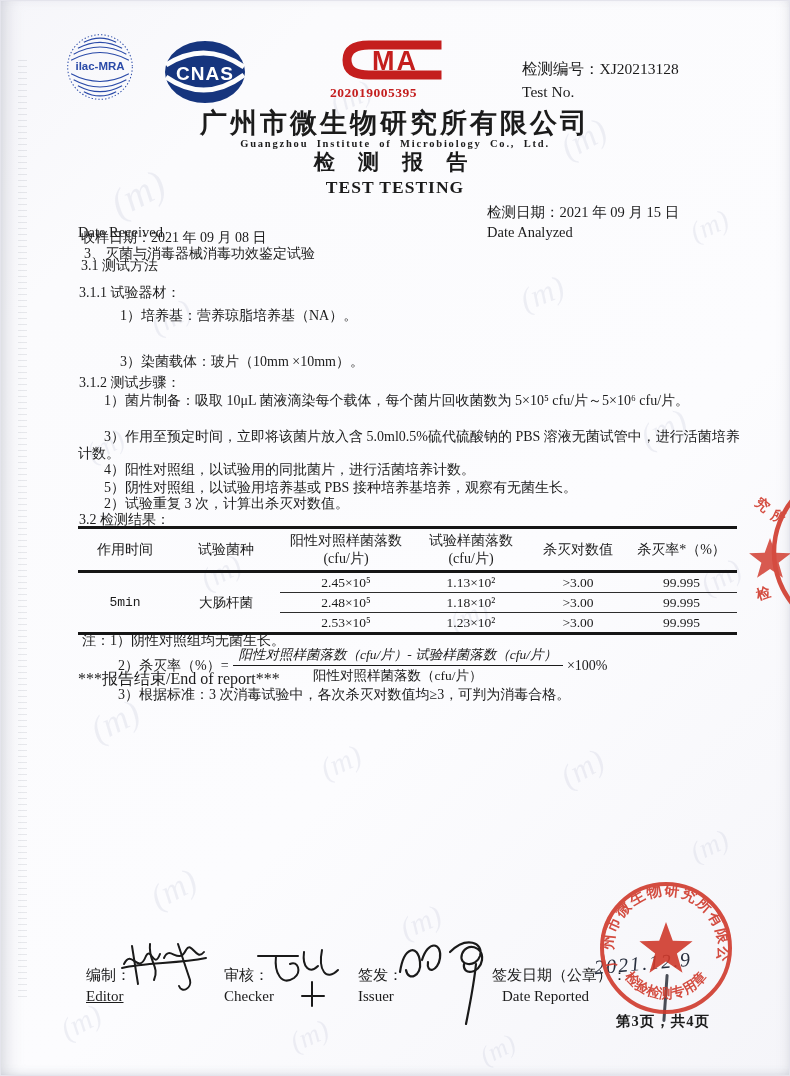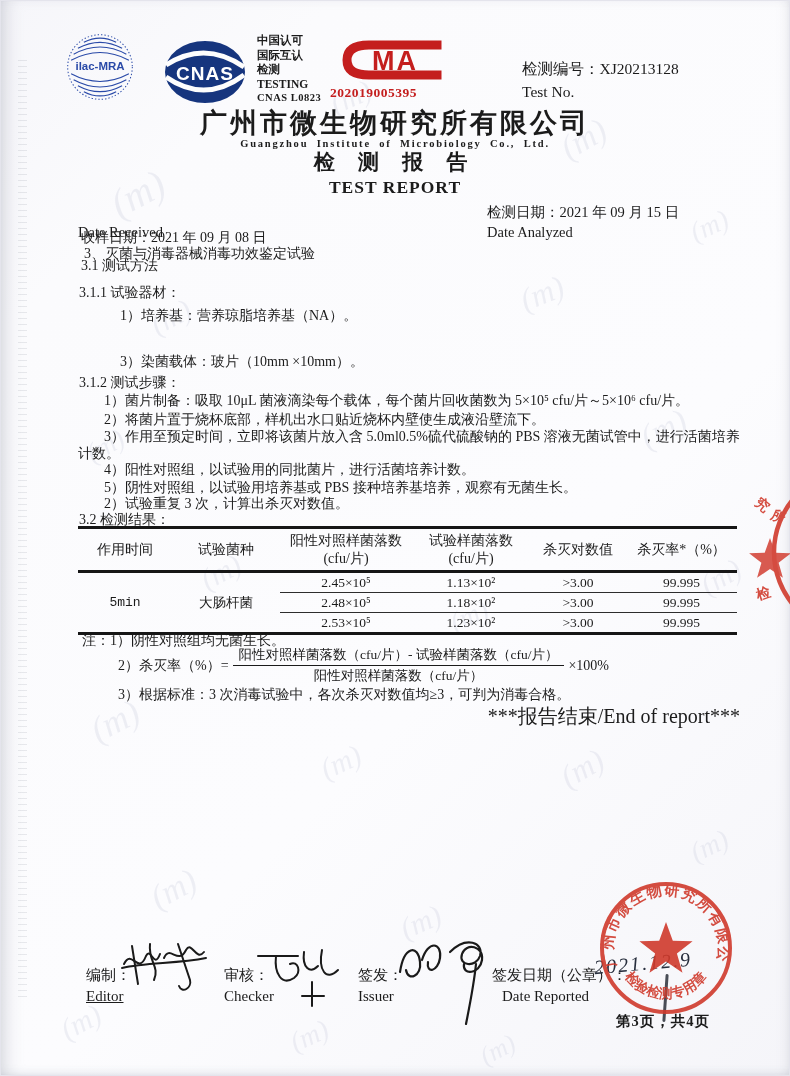--- a/index.html
+++ b/index.html
@@ -28,21 +28,21 @@
     border-top:3px solid #161616;border-bottom:3px solid #161616;font-size:13.5px;}
   table.results th{font-weight:normal;font-size:14px;vertical-align:middle;padding:2px 0;height:37px;}
   table.results thead tr{border-bottom:3px solid #161616;}
   table.results td{text-align:center;height:19px;padding:0;}
   table.results td.sep{border-bottom:1px solid #2d2d2d;}
   table.results th,table.results td{text-align:center;}
   .mono{font-family:"Liberation Mono","DejaVu Sans Mono",monospace;font-size:13px;}
   
   .formula{display:flex;align-items:center;font-size:14px;}
   .frac{display:inline-block;text-align:center;font-size:13.5px;margin:0 4px;}
-  .frac .num{padding:0 6px 1px 6px;border-bottom:1.4px solid #1b1b1b;}
+  .frac .num{padding:0 6px 1px 6px;border-bottom:1.4px solid #1b1b1b;font-style:italic;}
   .frac .den{padding:1px 6px 0 6px;}
   
   .sig-label{font-size:15px;white-space:nowrap;}
   .sig-en{font-size:15px;}
   .hand-date{font-size:20px;font-style:italic;color:#272e3d;transform:rotate(-5deg);letter-spacing:2px;white-space:nowrap;}
   .pageinfo{font-size:14.5px;font-weight:bold;letter-spacing:1px;}
   .stamp-wrap{opacity:.9;}
 </style>
 </head>
 <body>
@@ -84,61 +84,53 @@
     <text x="40" y="46" text-anchor="middle" font-size="13.5" font-weight="bold" fill="#2a4aa8" font-family="Liberation Sans, sans-serif">ilac-MRA</text>
   </svg>
 
   <svg class="abs" style="left:163px;top:38px;" width="84" height="68" viewBox="0 0 84 68">
     <ellipse cx="42" cy="34" rx="40" ry="31" fill="#16357e"></ellipse>
     <path d="M3 27 Q42 2 81 29" fill="none" stroke="#fdfdfd" stroke-width="5"></path>
     <path d="M3 39 Q42 66 81 37" fill="none" stroke="#fdfdfd" stroke-width="5"></path>
     <text x="42" y="42" text-anchor="middle" font-size="19" font-weight="bold" fill="#ffffff" font-family="Liberation Sans, sans-serif" letter-spacing="1">CNAS</text>
   </svg>
 
-  <div class="abs accred" style="left:257px;top:33px;">
-    <div>中国认可</div>
-    <div>国际互认</div>
-    <div>检测</div>
-    <div>TESTING</div>
-    <div class="sm">CNAS L0823</div>
-  </div>
 
   <svg class="abs" style="left:336px;top:36px;" width="108" height="48" viewBox="0 0 108 48">
     <path d="M101 9 H33 Q11 9 11 24 Q11 39 33 39 H101" fill="none" stroke="#c41e1e" stroke-width="9" stroke-linecap="square"></path>
     <text x="59" y="34" text-anchor="middle" font-size="27" font-weight="bold" fill="#c41e1e" font-family="Liberation Sans, sans-serif" letter-spacing="2">MA</text>
   </svg>
   <div class="abs cma-num" style="left:330px;top:85px;width:120px;">202019005395</div>
 
   <div class="abs repno" style="left:522px;top:59px;">
     <span>检测编号：</span><span>XJ20213128</span>
   </div>
   <div class="abs repno" style="left:522px;top:83px;">Test No.</div>
 
   <div class="abs ctr b" style="top:105px;font-size:27px;letter-spacing:3px;">广州市微生物研究所有限公司</div>
   <div class="abs ctr b" style="top:138px;font-size:10.5px;letter-spacing:1.8px;word-spacing:4px;">Guangzhou Institute of Microbiology Co., Ltd.</div>
   <div class="abs ctr b" style="top:148px;font-size:21px;letter-spacing:9px;">检 测 报 告</div>
-  <div class="abs ctr b" style="top:177px;font-size:17.5px;letter-spacing:1px;">TEST REPORT</div>
+  <div class="abs ctr b" style="top:177px;font-size:17.5px;letter-spacing:1px;">TEST TESTING</div>
 
   <div class="abs body-line" style="left:81px;top:203px;font-size:14px;margin-top:26px;">
     <span>收样日期：</span><span>2021 年 09 月 08 日</span>
   </div>
   <div class="abs body-line" style="left:78px;top:224px;font-size:14.5px;">Date Received</div>
   <div class="abs body-line" style="left:487px;top:203px;font-size:14.5px;">
     <span>检测日期：</span><span>2021 年 09 月 15 日</span>
   </div>
   <div class="abs body-line" style="left:487px;top:224px;font-size:14.5px;">Date Analyzed</div>
 
   <div class="abs body-line" style="left:84px;top:245px;">3、灭菌与消毒器械消毒功效鉴定试验</div>
   <div class="abs body-line" style="left:81px;top:257px;">3.1 测试方法</div>
   <div class="abs body-line" style="left:79px;top:284px;">3.1.1 试验器材：</div>
   <div class="abs body-line" style="left:120px;top:307px;">1）培养基：营养琼脂培养基（NA）。</div>
   <div class="abs body-line" style="left:120px;top:353px;">3）染菌载体：玻片（10mm ×10mm）。</div>
   <div class="abs body-line" style="left:79px;top:374px;">3.1.2 测试步骤：</div>
   <p class="abs step" style="left:78px;top:392px;">1）菌片制备：吸取 10μL 菌液滴染每个载体，每个菌片回收菌数为 5×10⁵ cfu/片～5×10⁶ cfu/片。</p>
-  <p class="abs step" style="left:78px;top:411px;">2）将菌片置于烧杯底部，样机出水口贴近烧杯内壁使生成液沿壁流下。</p>
   <p class="abs step" style="left:78px;top:428px;">3）作用至预定时间，立即将该菌片放入含 5.0ml0.5%硫代硫酸钠的 PBS 溶液无菌试管中，进行活菌培养计数。</p>
   <p class="abs step" style="left:78px;top:461px;">4）阳性对照组，以试验用的同批菌片，进行活菌培养计数。</p>
   <p class="abs step" style="left:78px;top:479px;">5）阴性对照组，以试验用培养基或 PBS 接种培养基培养，观察有无菌生长。</p>
   <p class="abs step" style="left:78px;top:495px;">2）试验重复 3 次，计算出杀灭对数值。</p>
   <div class="abs body-line" style="left:79px;top:511px;">3.2 检测结果：</div>
 
   <table class="results abs" style="left:78px;top:526px;">
     <colgroup>
       <col style="width:94px">
         <col style="width:108px">
@@ -204,21 +196,21 @@
   </div>
   <div class="abs formula" style="left:118px;top:646px;">
     <span>2）杀灭率（%）=</span>
     <span class="frac">
       <span class="num" style="display:block;">阳性对照样菌落数（cfu/片）- 试验样菌落数（cfu/片）</span>
       <span class="den" style="display:block;">阳性对照样菌落数（cfu/片）</span>
     </span>
     <span>×100%</span>
   </div>
   <div class="abs body-line" style="left:118px;top:686px;">3）根据标准：3 次消毒试验中，各次杀灭对数值均≥3，可判为消毒合格。</div>
-  <div class="abs" style="left:78px;top:703px;width:662px;text-align:right;font-size:20px;">***报告结束/End of report***</div>
+  <div class="abs" style="left:78px;top:669px;width:662px;text-align:left;font-size:16px;">***报告结束/End of report***</div>
 
   <div class="abs sig-label" style="left:86px;top:966px;">编制：</div>
   <div class="abs sig-en" style="left:86px;top:988px;text-decoration:underline;">Editor</div>
   <svg class="abs" style="left:116px;top:938px;" width="100" height="62" viewBox="0 0 100 62">
     <g fill="none" stroke="#1a1a1a" stroke-width="2" stroke-linecap="round">
       <path d="M8 26 C16 10 22 38 30 18 C35 8 38 32 44 16"></path>
       <path d="M16 8 L22 46"></path>
       <path d="M34 6 C32 24 44 28 38 42"></path>
       <path d="M48 20 C54 6 62 28 70 12 C76 2 80 24 88 14"></path>
       <path d="M62 6 L74 42 C76 50 66 56 63 48"></path>

